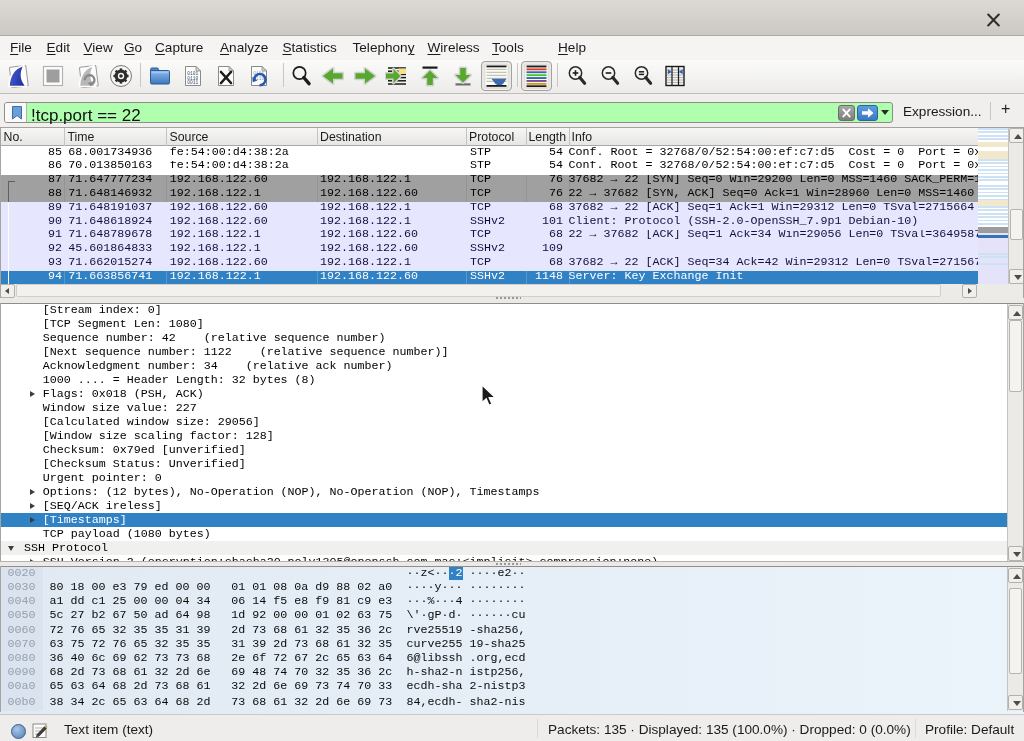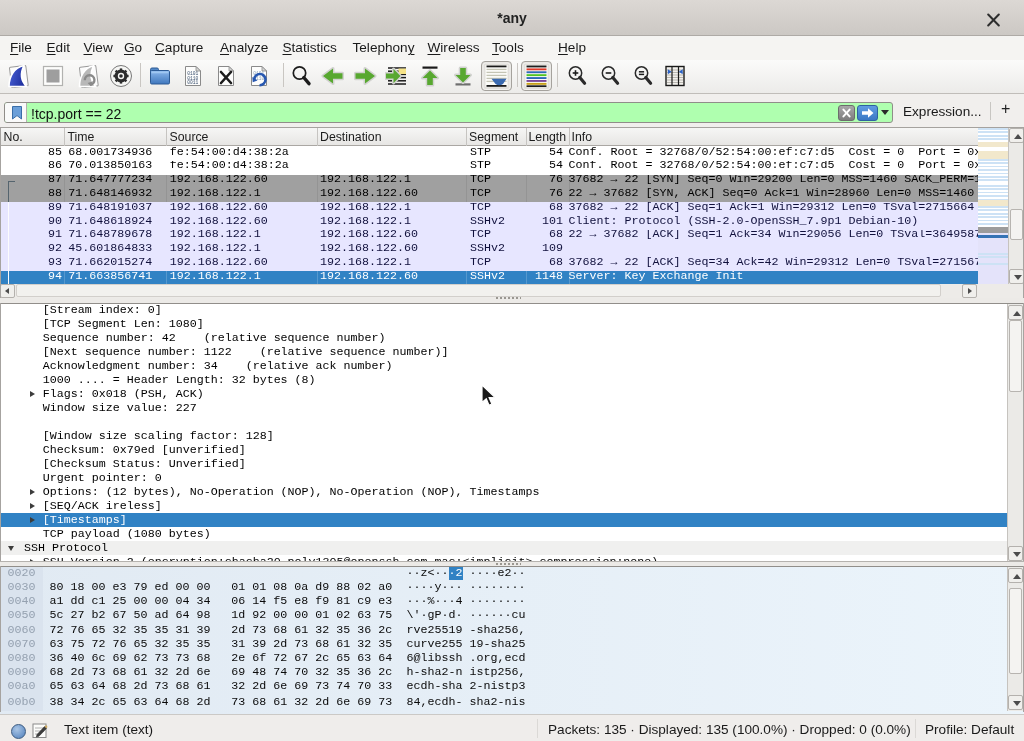--- a/index.html
+++ b/index.html
@@ -13,21 +13,21 @@
 #menu{left:0;top:36px;width:1024px;height:24px;background:#f5f4f2}
 #menu span{position:absolute;top:4px;font-size:13.6px;color:#1a1a1a}
 #menu u{text-decoration:underline;text-underline-offset:2px}
 
 #tbar{left:0;top:60px;width:1024px;height:34px;background:linear-gradient(#fbfbfa,#ecebe9);border-bottom:1px solid #c0bdb9}
 .tsep{position:absolute;top:3px;width:1px;height:24px;background:#c9c6c2}
 
 #fbar{left:0;top:94px;width:1024px;height:33px;background:#f1efed}
 #finput{left:4px;top:8px;width:889px;height:21px;background:#afffaf;border:1px solid #908d89;border-radius:3px}
 #fbook{left:0px;top:0px;width:22px;height:19px;background:#fafafa;border-right:1px solid #b5b2ae;border-radius:2px 0 0 2px}
-#ftext{left:26px;top:2.5px;font-size:14px;color:#111}
+#ftext{left:26px;top:2.5px;font-size:17px;color:#111}
 
 #plist{left:0;top:127px;width:1024px;height:157px;background:#fff;border-top:1px solid #a5a29e}
 #phead{left:0;top:0;width:978px;height:18px;background:linear-gradient(#f6f6f5,#e7e6e4);border-bottom:1px solid #aaa7a3}
 #phead span{position:absolute;top:1.5px;font-size:12.3px;color:#1c1c1c;white-space:pre}
 #phead i{position:absolute;top:0;width:1px;height:18px;background:#c6c4c1;font-style:normal}
 #prows{left:0;top:19px;width:978px;height:138px;overflow:hidden}
 .prow{position:absolute;left:0;width:978px;height:13.8px;line-height:13.9px;overflow:hidden}
 .prow span{position:absolute;top:-1.4px}
 .cno{left:0;width:62px;text-align:right}
 .ctime{left:68.2px}.csrc{left:169.8px}.cdst{left:320px}.cpro{left:470px}
@@ -62,21 +62,20 @@
 .sbtn:after{content:"";position:absolute;left:3.5px;width:0;height:0}
 .up:after{top:5px;border-left:4px solid transparent;border-right:4px solid transparent;border-bottom:5px solid #4c4c4c}
 .dn:after{top:5px;border-left:4px solid transparent;border-right:4px solid transparent;border-top:5px solid #4c4c4c}
 .slid{position:absolute;left:1px;width:13px;background:#f4f3f1;border:1px solid #b7b4b0;border-radius:2px}
 
 #sbar{left:0;top:714px;width:1024px;height:27px;background:#efedeb;border-top:1px solid #cbc9c6;font-size:13.6px;color:#1a1a1a}
 </style></head><body>
 <div id="win">
 
 <div id="title" class="abs">
-  <div class="t abs">*any</div>
   <svg class="abs" style="left:986.5px;top:12.5px" width="13" height="14" viewBox="0 0 13 14">
 <g stroke="#2e2e2e" stroke-width="2" stroke-linecap="round">
 <line x1="1.2" y1="1.5" x2="11.8" y2="12.5"></line>
           <line x1="11.8" y1="1.5" x2="1.2" y2="12.5"></line>
         </g>
       </svg>
 </div>
 
 <div id="menu" class="abs">
   <span style="left:10px"><u>F</u>ile</span>
@@ -304,21 +303,21 @@
 <div id="plist" class="abs">
   <div id="phead" class="abs">
     <span style="left:3.5px">No.</span>
         <i style="left:64px"></i>
     <span style="left:67.5px">Time</span>
         <i style="left:166px"></i>
     <span style="left:169.5px">Source</span>
         <i style="left:316.5px"></i>
     <span style="left:320px">Destination</span>
         <i style="left:466px"></i>
-    <span style="left:469px">Segment</span>
+    <span style="left:469px">Protocol</span>
         <i style="left:526px"></i>
     <span style="left:528.5px">Length</span>
         <i style="left:569px"></i>
     <span style="left:571.5px">Info</span>
   </div>
   <div id="prows" class="abs mono">
 <div class="prow wht" style="top:0.0px"><span class="cno">85</span><span class="ctime">68.001734936</span><span class="csrc">fe:54:00:d4:38:2a</span><span class="cdst"></span><span class="cpro">STP</span><span class="clen">54</span><span class="cinf">Conf. Root = 32768/0/52:54:00:ef:c7:d5  Cost = 0  Port = 0x8001</span></div>
 <div class="prow wht" style="top:13.8px"><span class="cno">86</span><span class="ctime">70.013850163</span><span class="csrc">fe:54:00:d4:38:2a</span><span class="cdst"></span><span class="cpro">STP</span><span class="clen">54</span><span class="cinf">Conf. Root = 32768/0/52:54:00:ef:c7:d5  Cost = 0  Port = 0x8001</span></div>
 <div class="prow gry" style="top:27.6px"><span class="cno">87</span><span class="ctime">71.647777234</span><span class="csrc">192.168.122.60</span><span class="cdst">192.168.122.1</span><span class="cpro">TCP</span><span class="clen">76</span><span class="cinf">37682 → 22 [SYN] Seq=0 Win=29200 Len=0 MSS=1460 SACK_PERM=1 TSval=2715664 TSecr=0 WS=128</span><b style="position:absolute;left:64px;top:0;width:1px;height:13.8px;background:rgba(0,0,0,0.07)"></b><b style="position:absolute;left:166px;top:0;width:1px;height:13.8px;background:rgba(0,0,0,0.07)"></b><b style="position:absolute;left:316.5px;top:0;width:1px;height:13.8px;background:rgba(0,0,0,0.07)"></b><b style="position:absolute;left:466px;top:0;width:1px;height:13.8px;background:rgba(0,0,0,0.07)"></b><b style="position:absolute;left:526px;top:0;width:1px;height:13.8px;background:rgba(0,0,0,0.07)"></b><b style="position:absolute;left:569px;top:0;width:1px;height:13.8px;background:rgba(0,0,0,0.07)"></b></div>
 <div class="prow gry" style="top:41.400000000000006px"><span class="cno">88</span><span class="ctime">71.648146932</span><span class="csrc">192.168.122.1</span><span class="cdst">192.168.122.60</span><span class="cpro">TCP</span><span class="clen">76</span><span class="cinf">22 → 37682 [SYN, ACK] Seq=0 Ack=1 Win=28960 Len=0 MSS=1460 SACK_PERM=1 TSval=364958776 TSecr=2715664 WS=128</span><b style="position:absolute;left:64px;top:0;width:1px;height:13.8px;background:rgba(0,0,0,0.07)"></b><b style="position:absolute;left:166px;top:0;width:1px;height:13.8px;background:rgba(0,0,0,0.07)"></b><b style="position:absolute;left:316.5px;top:0;width:1px;height:13.8px;background:rgba(0,0,0,0.07)"></b><b style="position:absolute;left:466px;top:0;width:1px;height:13.8px;background:rgba(0,0,0,0.07)"></b><b style="position:absolute;left:526px;top:0;width:1px;height:13.8px;background:rgba(0,0,0,0.07)"></b><b style="position:absolute;left:569px;top:0;width:1px;height:13.8px;background:rgba(0,0,0,0.07)"></b></div>
@@ -383,20 +382,23 @@
       </div>
 <div class="drow" style="top:69px">
         <span class="dtxt mono">1000 .... = Header Length: 32 bytes (8)</span>
       </div>
 <div class="drow" style="top:83px">
         <span class="exp expR"></span>
         <span class="dtxt mono">Flags: 0x018 (PSH, ACK)</span>
       </div>
 <div class="drow" style="top:97px">
         <span class="dtxt mono">Window size value: 227</span>
+      </div>
+<div class="drow" style="top:111px">
+        <span class="dtxt mono">[Calculated window size: 29056]</span>
       </div>
 <div class="drow" style="top:125px">
         <span class="dtxt mono">[Window size scaling factor: 128]</span>
       </div>
 <div class="drow" style="top:139px">
         <span class="dtxt mono">Checksum: 0x79ed [unverified]</span>
       </div>
 <div class="drow" style="top:153px">
         <span class="dtxt mono">[Checksum Status: Unverified]</span>
       </div>

